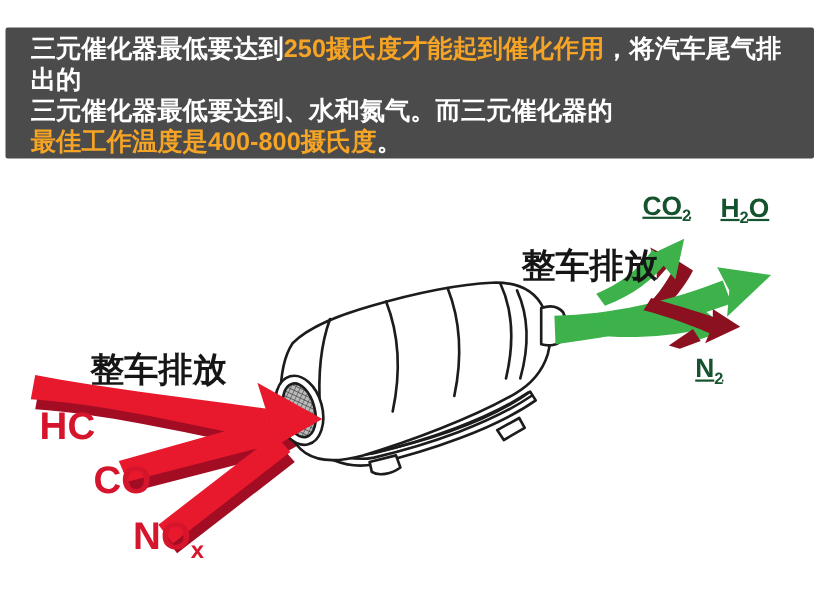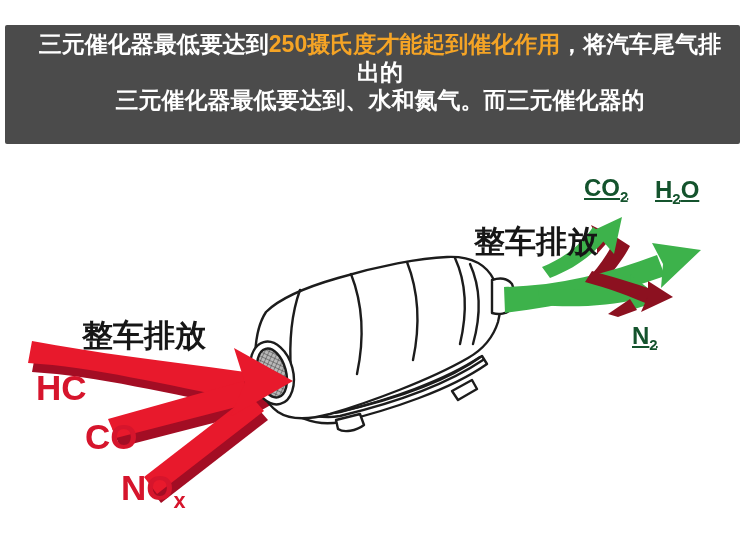--- a/index.html
+++ b/index.html
@@ -1,18 +1,18 @@
 <!DOCTYPE html>
 <html lang="zh"><head>
 <meta charset="utf-8">
 <style>
   html,body { margin:0; padding:0; background:#ffffff; }
   .stage {
     position:relative; width:744px; height:558px; background:#ffffff;
-    overflow:hidden; font-family:"Liberation Sans", sans-serif;text-align:center;
+    overflow:hidden; font-family:"Liberation Sans", sans-serif;
   }
   .header {
     position:absolute; left:5px; top:25px; width:735px; height:119px;
     box-sizing:border-box; padding:5px 8px 0 23px;
     background:#4b4b4b; color:#ffffff;
     font-size:23px; font-weight:bold; line-height:28px;
     border-radius:2px;
   }
   .header .hl { color:#f5a425; }
   .diagram-svg { position:absolute; left:0; top:0; }
@@ -23,20 +23,21 @@
   .label sub { font-size:0.62em; line-height:0; }
 </style>
 </head>
 <body>
 
 <div class="stage">
 
   <div class="header">
     <div><span>三元催化器最低要达到</span><span class="hl">250摄氏度才能起到催化作用</span><span>，将汽车尾气排出的</span></div>
     <div>三元催化器最低要达到、水和氮气。而三元催化器的</div>
+    <div><span class="hl">最佳工作温度是400-800摄氏度</span><span>。</span></div>
   </div>
 
   <svg class="diagram-svg" width="744" height="558" viewBox="0 0 744 558">
     <defs>
       <pattern id="mesh" width="4" height="4" patternUnits="userSpaceOnUse" patternTransform="rotate(40)">
         <rect width="4" height="4" fill="#b9b9b9"></rect>
         <path d="M0,0 H4 M0,0 V4" stroke="#3f3f3f" stroke-width="1"></path>
       </pattern>
     </defs>
 

